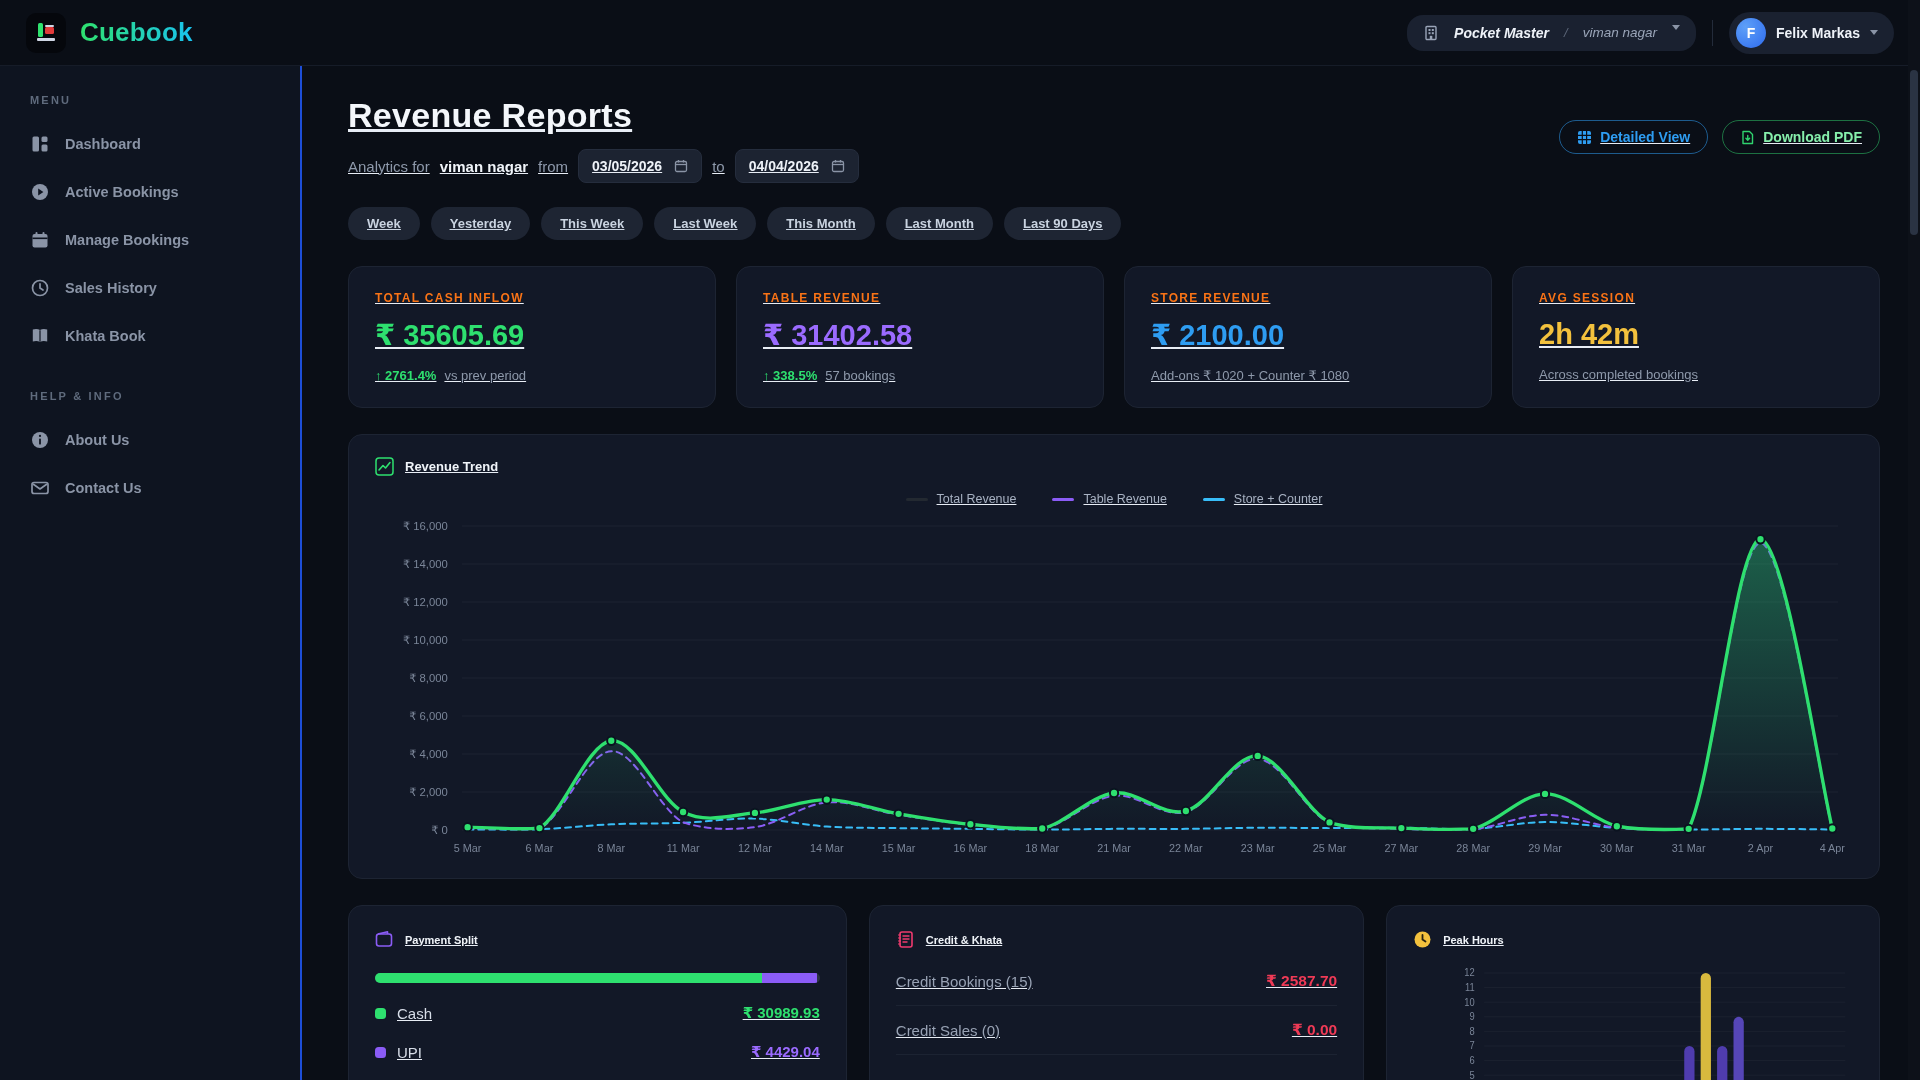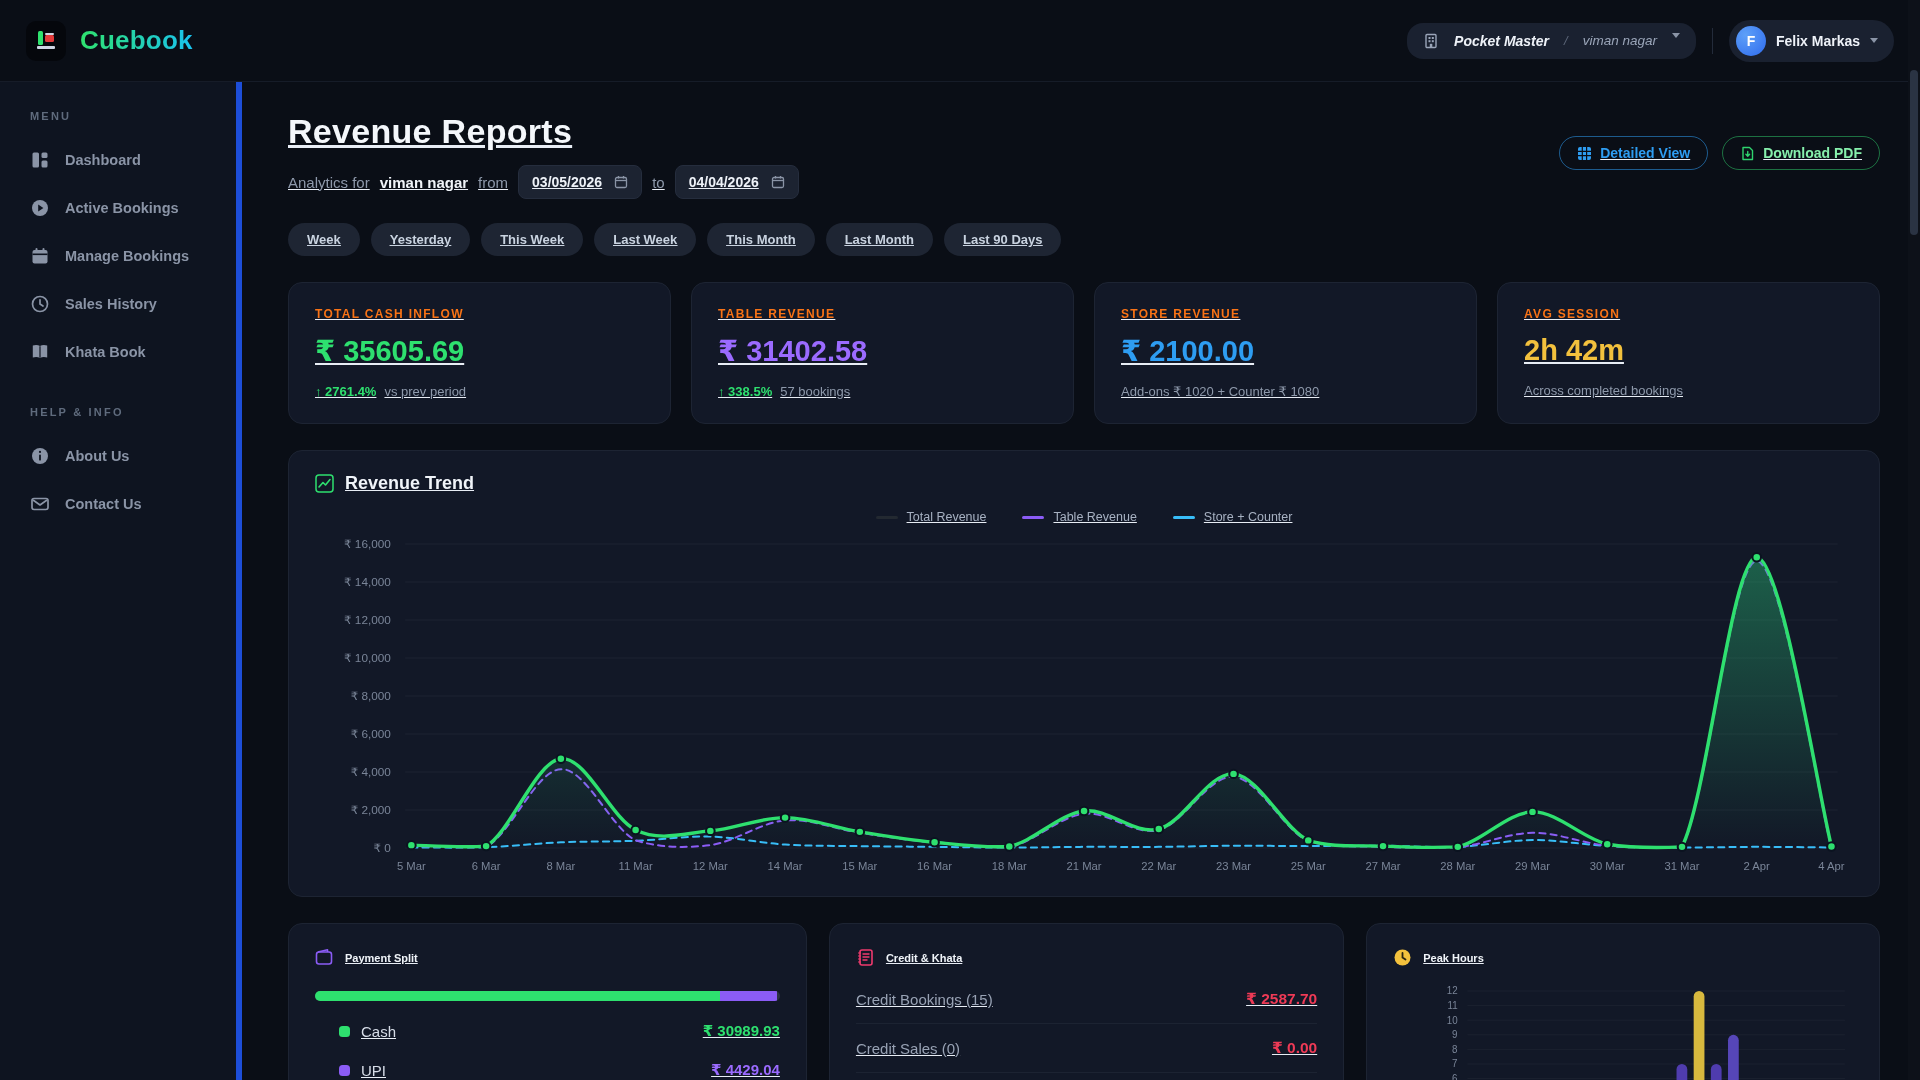--- a/index.html
+++ b/index.html
@@ -2,40 +2,40 @@
 <html><head>
 <meta charset="utf-8">
 <style>
   * { margin:0; padding:0; box-sizing:border-box; }
   html,body { width:1920px; height:1080px; overflow:hidden; }
   body {
     font-family:"Liberation Sans","DejaVu Sans",sans-serif;
     background:#0a0e16; color:#e8edf5; position:relative;
   }
   
-  .topbar{height:82px;display:flex;align-items:center;justify-content:space-between;
+  .topbar{height:66px;display:flex;align-items:center;justify-content:space-between;
     padding:0 26px;background:#0a0e16;border-bottom:1px solid #161c28;}
   .brand{display:flex;align-items:center;gap:14px;}
   .logo{width:40px;height:40px;border-radius:10px;background:#05070c;display:flex;align-items:center;justify-content:center;}
   .brand-name{font-size:26px;font-weight:800;letter-spacing:.2px;
     background:linear-gradient(90deg,#2fe26e,#19c3f0);-webkit-background-clip:text;background-clip:text;color:transparent;}
   .top-right{display:flex;align-items:center;gap:16px;}
   .club-pill{display:flex;align-items:flex-start;gap:15px;background:#1a2130;border-radius:16px;padding:10px 16px;cursor:pointer;font-style:italic;}
   .club-name{font-size:14px;font-weight:700;color:#eef2f8;}
   .club-sep{color:#5c687a;font-size:13px;}
   .club-loc{font-size:13.5px;color:#9aa5b8;}
   .vdiv{width:1px;height:26px;background:#232b3a;}
   .user-pill{display:flex;align-items:center;gap:10px;background:#1a2130;border-radius:999px;padding:6px 16px 6px 7px;cursor:pointer;}
   .avatar{width:30px;height:30px;border-radius:50%;background:radial-gradient(circle at 32% 30%,#5ea0f8,#2e6bee);
     display:flex;align-items:center;justify-content:center;font-size:14px;font-weight:800;color:#fff;}
   .user-name{font-size:14px;font-weight:700;color:#eef2f8;}
   .chev{width:0;height:0;border-left:4.5px solid transparent;border-right:4.5px solid transparent;border-top:5.5px solid #8a94a6;}
   
   .shell{display:flex;height:1014px;}
-  .sidebar{width:242px;flex:none;background:#0e1420;border-right:6px solid #1d4ed8;padding-top:28px;}
+  .sidebar{width:302px;flex:none;background:#0e1420;border-right:2px solid #1d4ed8;padding-top:28px;}
   .sec-label{font-size:11px;font-weight:800;letter-spacing:2.2px;color:#5f6b7d;padding:0 30px;margin-bottom:14px;}
   .nav-item{display:flex;align-items:center;gap:15px;padding:14px 30px;color:#8a94a6;cursor:pointer;}
   .nav-item svg{flex:none;}
   .nav-label{font-size:14.5px;font-weight:600;}
   .sec-gap{margin-top:30px;}
   .main{flex:1;padding:30px 40px 0 46px;overflow:hidden;text-decoration:underline;}
   
   .page-head{display:flex;justify-content:space-between;align-items:flex-start;}
   .page-title{font-size:34px;font-weight:800;letter-spacing:.3px;color:#f4f7fb;}
   .sub-row{display:flex;align-items:center;gap:10px;margin-top:14px;font-size:15px;color:#8e99ab;}
@@ -56,33 +56,33 @@
   .card{background:#121827;border:1px solid #1d2433;border-radius:14px;}
   .stat-card{padding:24px 26px;}
   .stat-label{font-size:12px;font-weight:800;letter-spacing:1.3px;color:#f97316;}
   .stat-value{font-size:29px;font-weight:800;margin-top:13px;}
   .v-green{color:#2ee06f;} .v-purple{color:#9b6bff;} .v-blue{color:#2e9df2;} .v-yellow{color:#f3c13d;}
   .stat-sub{display:flex;align-items:center;gap:8px;margin-top:16px;font-size:13px;color:#8e99ab;}
   .trend{color:#2ee06f;font-weight:800;font-size:13px;}
   
   .chart-card{margin-top:26px;padding:22px 26px 14px;}
   .chart-title-row{display:flex;align-items:center;gap:11px;}
-  .chart-title{font-size:18px;font-weight:800;color:#f0f4f9;}
+  .chart-title{font-size:13px;font-weight:800;color:#f0f4f9;}
   .legend{display:flex;justify-content:center;gap:36px;margin-top:16px;}
   .lg-item{display:flex;align-items:center;gap:9px;font-size:12.5px;color:#a7b1c2;}
   .lg-line{width:22px;height:3px;border-radius:2px;}
   .trend-svg{display:block;width:100%;height:352px;margin-top:6px;}
   
   .bottom{display:grid;grid-template-columns:1.007fr 1fr .997fr;gap:22px;margin-top:26px;}
   .b-card{padding:24px 26px;}
   .b-title-row{display:flex;align-items:center;gap:11px;}
   .b-title{font-size:11px;font-weight:800;color:#f0f4f9;}
   .split-bar{display:flex;height:10px;border-radius:6px;overflow:hidden;background:#2b3242;margin-top:24px;}
   .seg{height:100%;}
-  .pay-row{display:flex;justify-content:space-between;margin-top:21px;margin-left:24px;}
+  .pay-row{display:flex;justify-content:space-between;margin-top:21px;}
   .pay-left{display:flex;align-items:center;gap:11px;font-size:15px;color:#d7dde8;}
   .dot{width:11px;height:11px;border-radius:3.5px;}
   .pay-val{font-size:15px;font-weight:800;}
   .credit-row{display:flex;align-items:center;justify-content:space-between;padding:15px 0;border-bottom:1px solid #1c2332;}
   .credit-row:last-child{border-bottom:1px solid #1c2332;}
   .credit-label{font-size:15px;color:#98a2b4;}
   .credit-val{font-size:15.5px;font-weight:800;color:#ef3a56;}
   .peak-svg{display:block;width:100%;height:215px;margin-top:14px;}
   
   .scroll-track{position:absolute;top:0;right:0;width:12px;height:1080px;background:#0d1119;}

